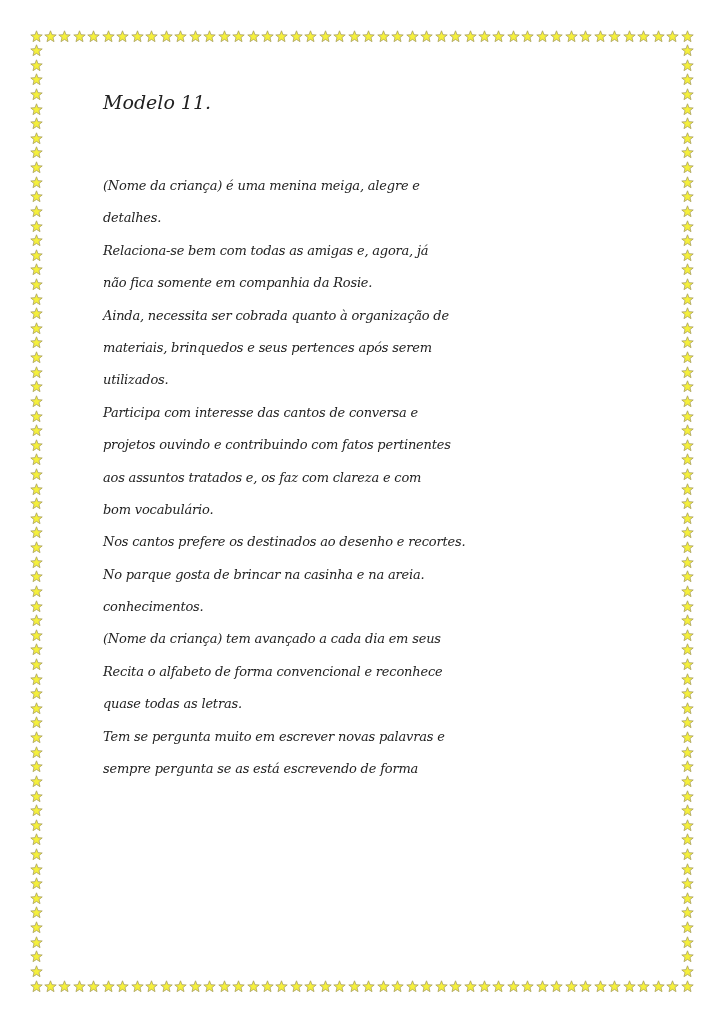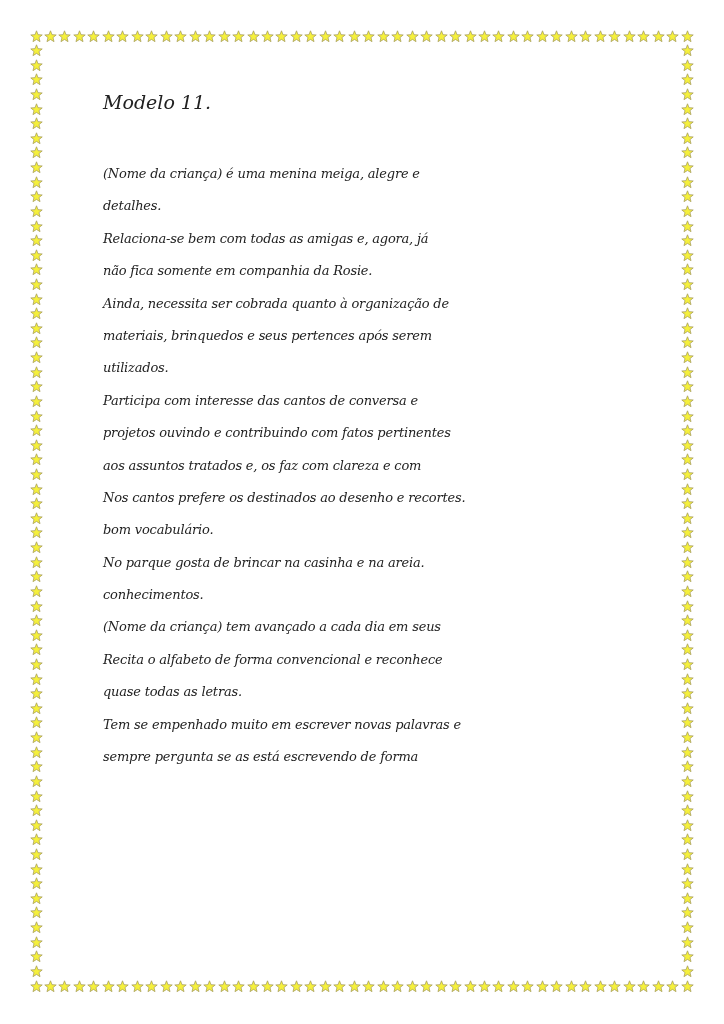--- a/index.html
+++ b/index.html
@@ -11,21 +11,21 @@
       left: 103px;
       top: 86px;
       width: 540px;
       font-family: "DejaVu Serif", serif;
       font-style: italic;
       color: #222222;
     }
     .title {
       font-size: 19px;
       line-height: 32px;
-      margin: 0 0 40px 0;
+      margin: 0 0 52px 0;
       font-weight: normal;
     }
     .line {
       font-size: 13px;
       line-height: 32.4px;
       height: 32.4px;
       white-space: nowrap;
       letter-spacing: -0.2px;
     }
   </style>
@@ -701,23 +701,23 @@
     <div class="line">(Nome da criança) é uma menina meiga, alegre e</div>
     <div class="line">detalhes.</div>
     <div class="line">Relaciona-se bem com todas as amigas e, agora, já</div>
     <div class="line">não fica somente em companhia da Rosie.</div>
     <div class="line">Ainda, necessita ser cobrada quanto à organização de</div>
     <div class="line">materiais, brinquedos e seus pertences após serem</div>
     <div class="line">utilizados.</div>
     <div class="line">Participa com interesse das cantos de conversa e</div>
     <div class="line">projetos ouvindo e contribuindo com fatos pertinentes</div>
     <div class="line">aos assuntos tratados e, os faz com clareza e com</div>
+    <div class="line">bom vocabulário.</div>
     <div class="line">Nos cantos prefere os destinados ao desenho e recortes.</div>
-    <div class="line">bom vocabulário.</div>
     <div class="line">No parque gosta de brincar na casinha e na areia.</div>
     <div class="line">conhecimentos.</div>
     <div class="line">(Nome da criança) tem avançado a cada dia em seus</div>
     <div class="line">Recita o alfabeto de forma convencional e reconhece</div>
     <div class="line">quase todas as letras.</div>
-    <div class="line">Tem se empenhado muito em escrever novas palavras e</div>
+    <div class="line">Tem se pergunta muito em escrever novas palavras e</div>
     <div class="line">sempre pergunta se as está escrevendo de forma</div>
   </div>
 </div>
 
 </body></html>

